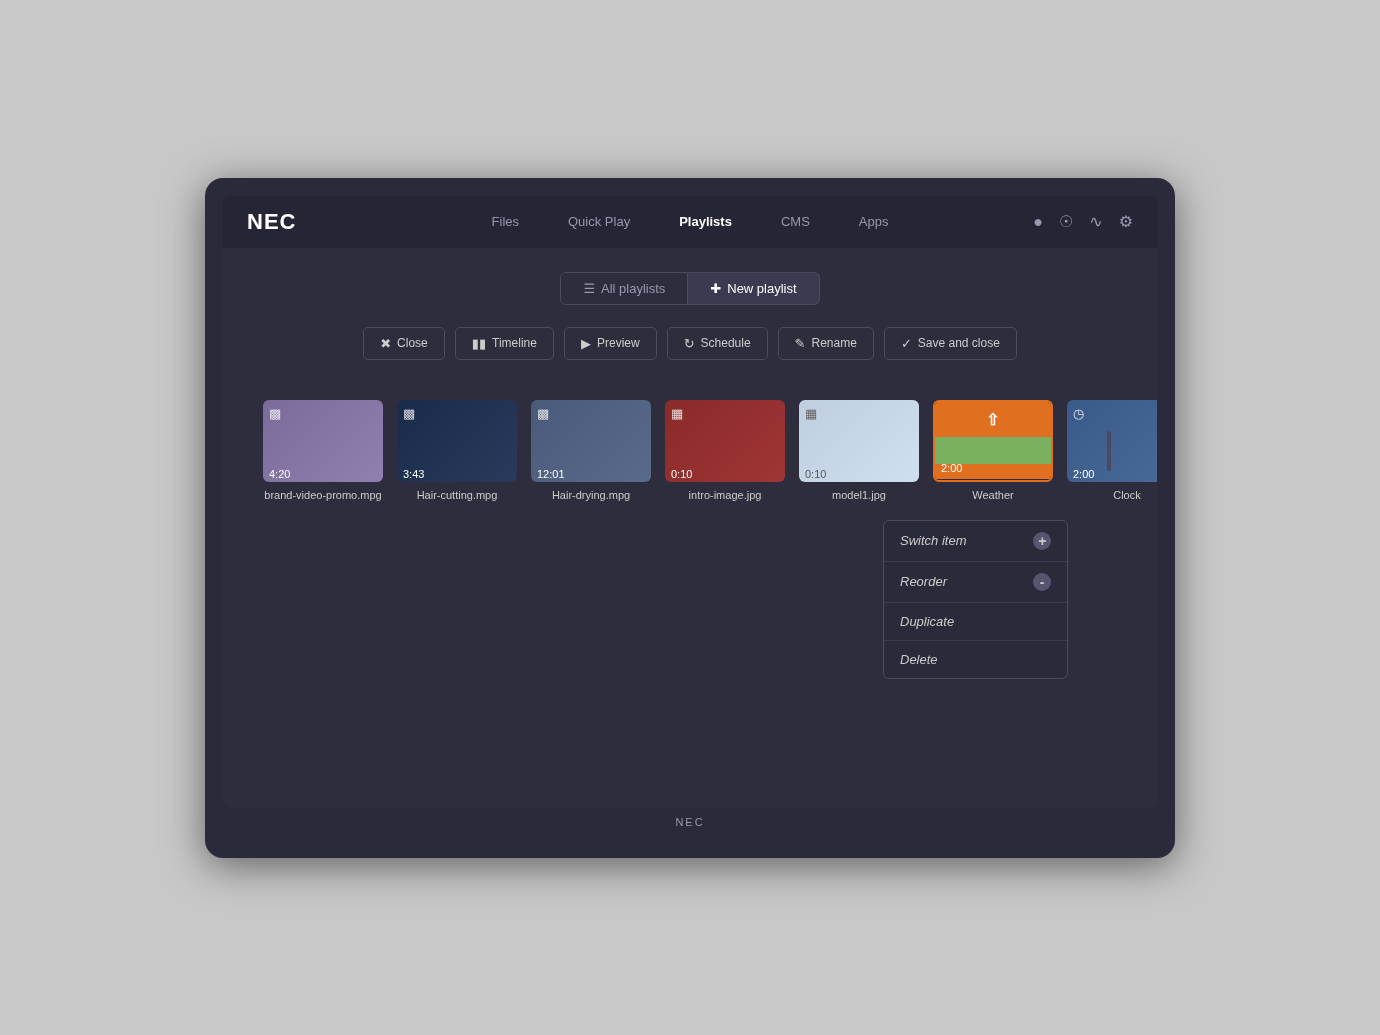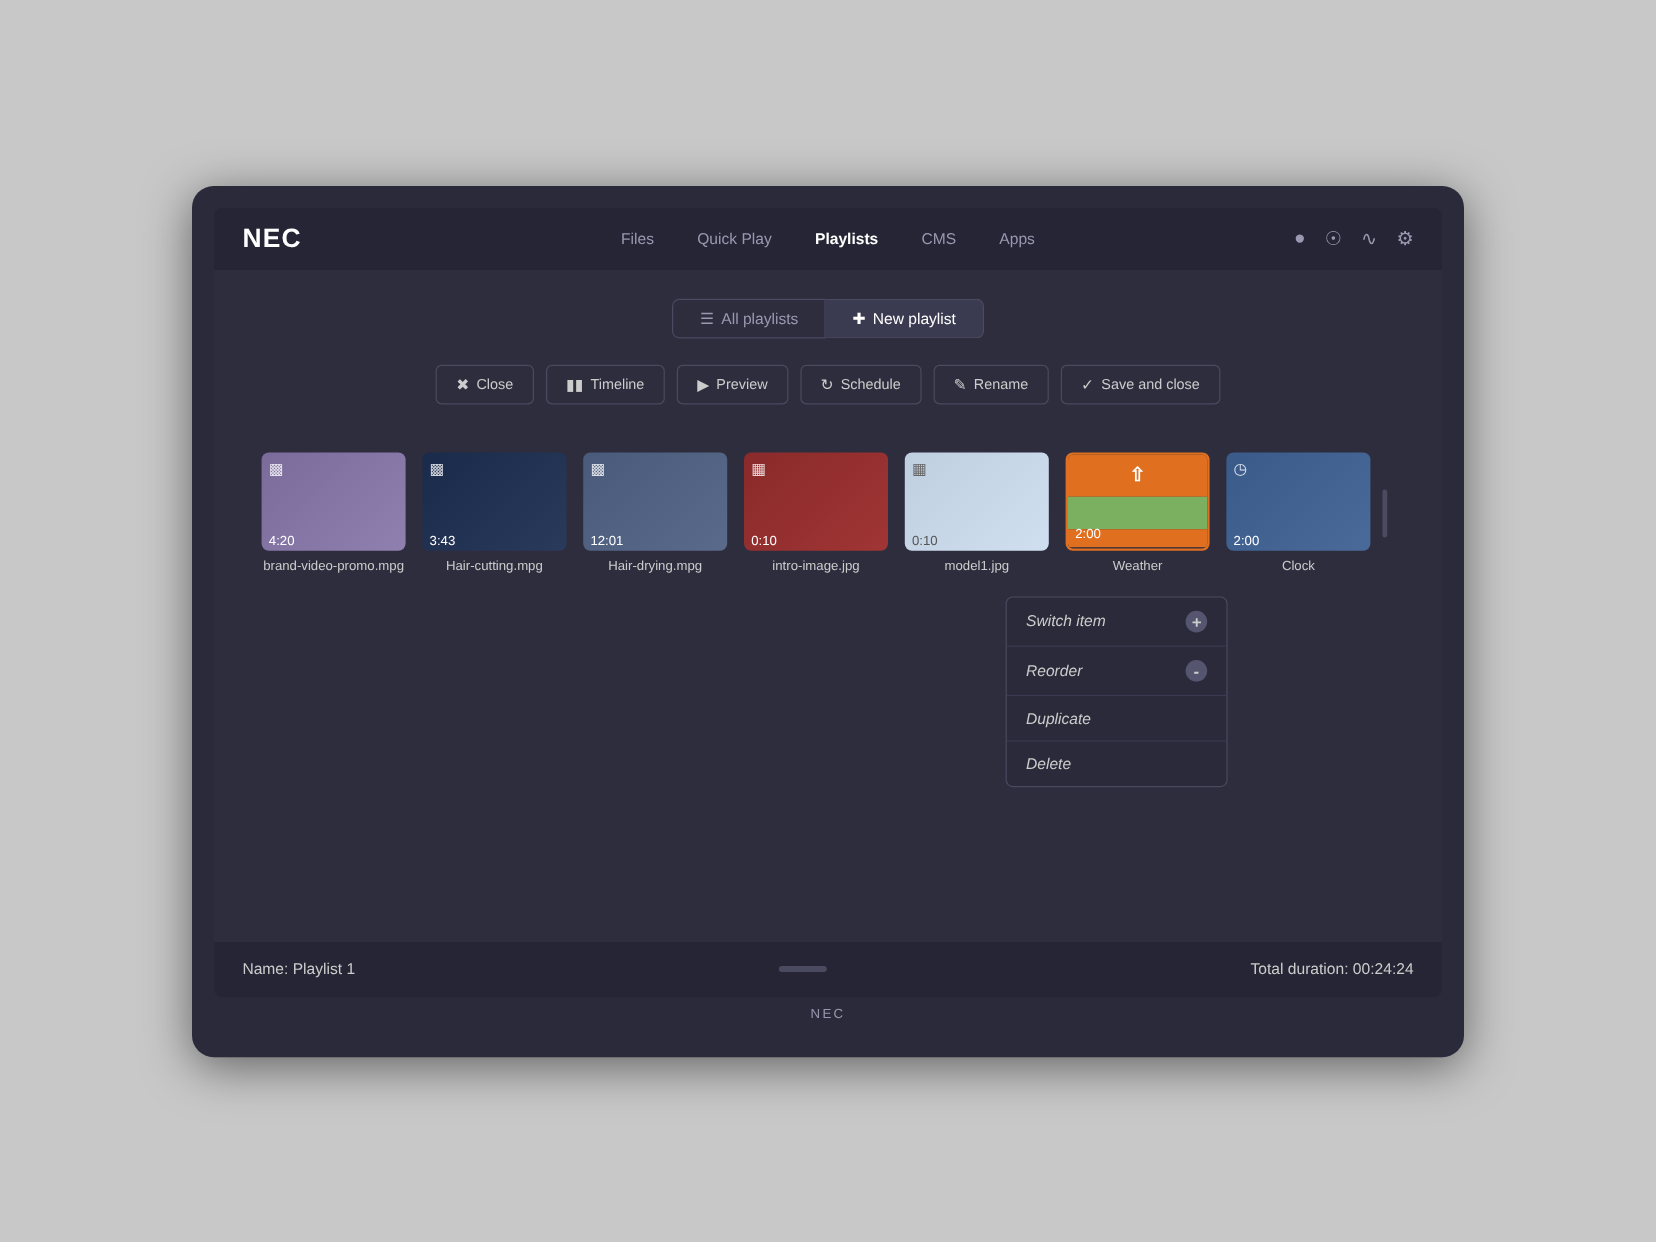--- a/index.html
+++ b/index.html
@@ -6,21 +6,21 @@
     body {
       background: #c8c8c8;
       display: flex;
       align-items: center;
       justify-content: center;
       min-height: 100vh;
       font-family: 'Segoe UI', Arial, sans-serif;
     }
 
     .tv-outer {
-      width: 1060px;
+      width: 970px;
       background: #2a2a3a;
       border-radius: 18px;
       padding: 18px 18px 30px 18px;
       box-shadow: 0 8px 40px rgba(0,0,0,0.5);
       position: relative;
     }
 
     .tv-screen {
       background: #2d2d3e;
       border-radius: 8px;
@@ -41,21 +41,21 @@
     .logo {
       color: #fff;
       font-size: 22px;
       font-weight: 900;
       letter-spacing: 1px;
       margin-right: auto;
     }
 
     .nav-links {
       display: flex;
-      gap: 36px;
+      gap: 49px;
       position: absolute;
       left: 50%;
       transform: translateX(-50%);
     }
 
     .nav-link {
       color: #9898b0;
       font-size: 13px;
       cursor: pointer;
       text-decoration: none;
@@ -511,24 +511,19 @@
             <span>Duplicate</span>
           </div>
           <div class="ctx-item">
             <span>Delete</span>
           </div>
         </div>
 
       </div>
     </div>
 
-    <div class="bottom-bar">
-      <span class="bottom-name">Name: Playlist 1</span>
-      <div class="bottom-handle"></div>
-      <span class="bottom-duration">Total duration: 00:24:24</span>
-    </div>
 
   </div>
 
   <div class="tv-stand">
     <span class="stand-label">NEC</span>
   </div>
 </div>
 
 </body></html>

